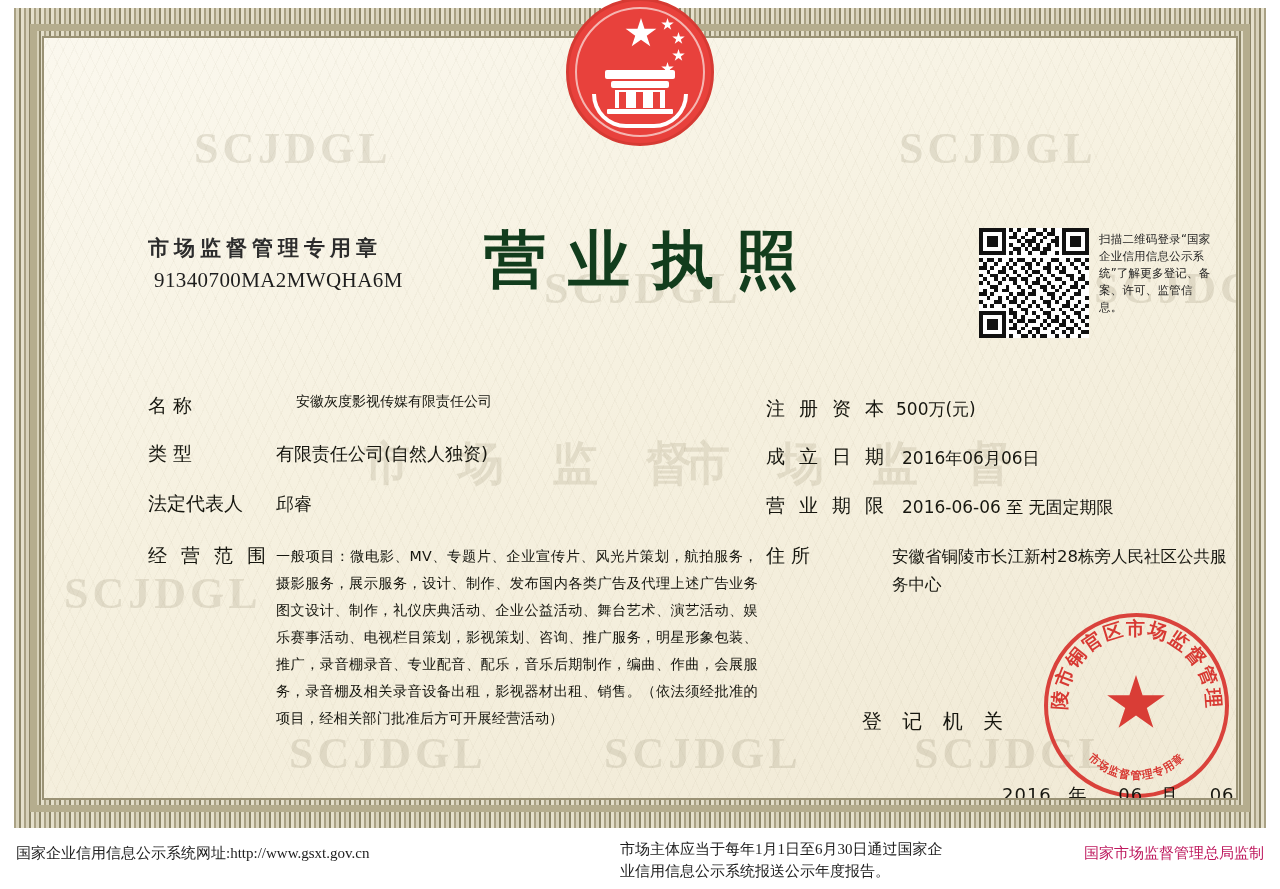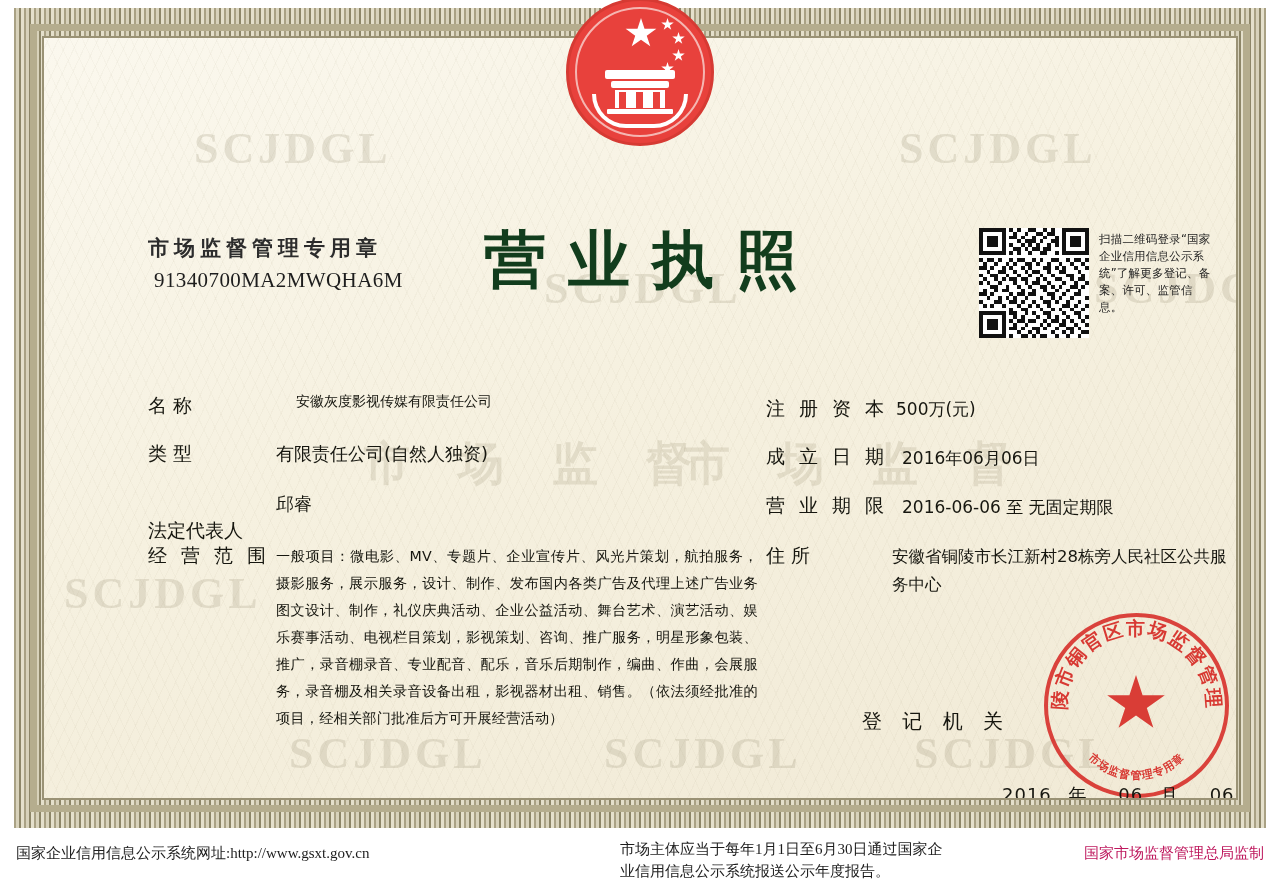--- a/index.html
+++ b/index.html
@@ -602,21 +602,21 @@
         </svg>
       </div>
       <div class="qr-note">扫描二维码登录“国家企业信用信息公示系统”了解更多登记、备案、许可、监管信息。</div>
 
       <div class="f-label" style="left:104px; top:355px;">名          称</div>
       <div class="f-value" style="left:232px; top:355px; font-size:14px;margin-left:20px;">安徽灰度影视传媒有限责任公司</div>
 
       <div class="f-label" style="left:104px; top:403px;">类          型</div>
       <div class="f-value" style="left:232px; top:404px; font-size:18px;">有限责任公司(自然人独资)</div>
 
-      <div class="f-label" style="left:104px; top:480px;">法定代表人</div>
+      <div class="f-label" style="left:104px; top:453px;">法定代表人</div>
       <div class="f-value" style="left:232px; top:454px; font-size:18px;">邱睿</div>
 
       <div class="f-label" style="left:104px; top:505px; letter-spacing:4px;">经 营 范 围</div>
       <div class="scope-text">一般项目：微电影、MV、专题片、企业宣传片、风光片策划，航拍服务，摄影服务，展示服务，设计、制作、发布国内各类广告及代理上述广告业务图文设计、制作，礼仪庆典活动、企业公益活动、舞台艺术、演艺活动、娱乐赛事活动、电视栏目策划，影视策划、咨询、推广服务，明星形象包装、推广，录音棚录音、专业配音、配乐，音乐后期制作，编曲、作曲，会展服务，录音棚及相关录音设备出租，影视器材出租、销售。（依法须经批准的项目，经相关部门批准后方可开展经营活动）</div>
 
       <div class="f-label" style="left:722px; top:358px; letter-spacing:4px;">注 册 资 本</div>
       <div class="f-value" style="left:852px; top:360px;">500万(元)</div>
 
       <div class="f-label" style="left:722px; top:406px; letter-spacing:4px;">成 立 日 期</div>
       <div class="f-value" style="left:858px; top:409px;">2016年06月06日</div>

